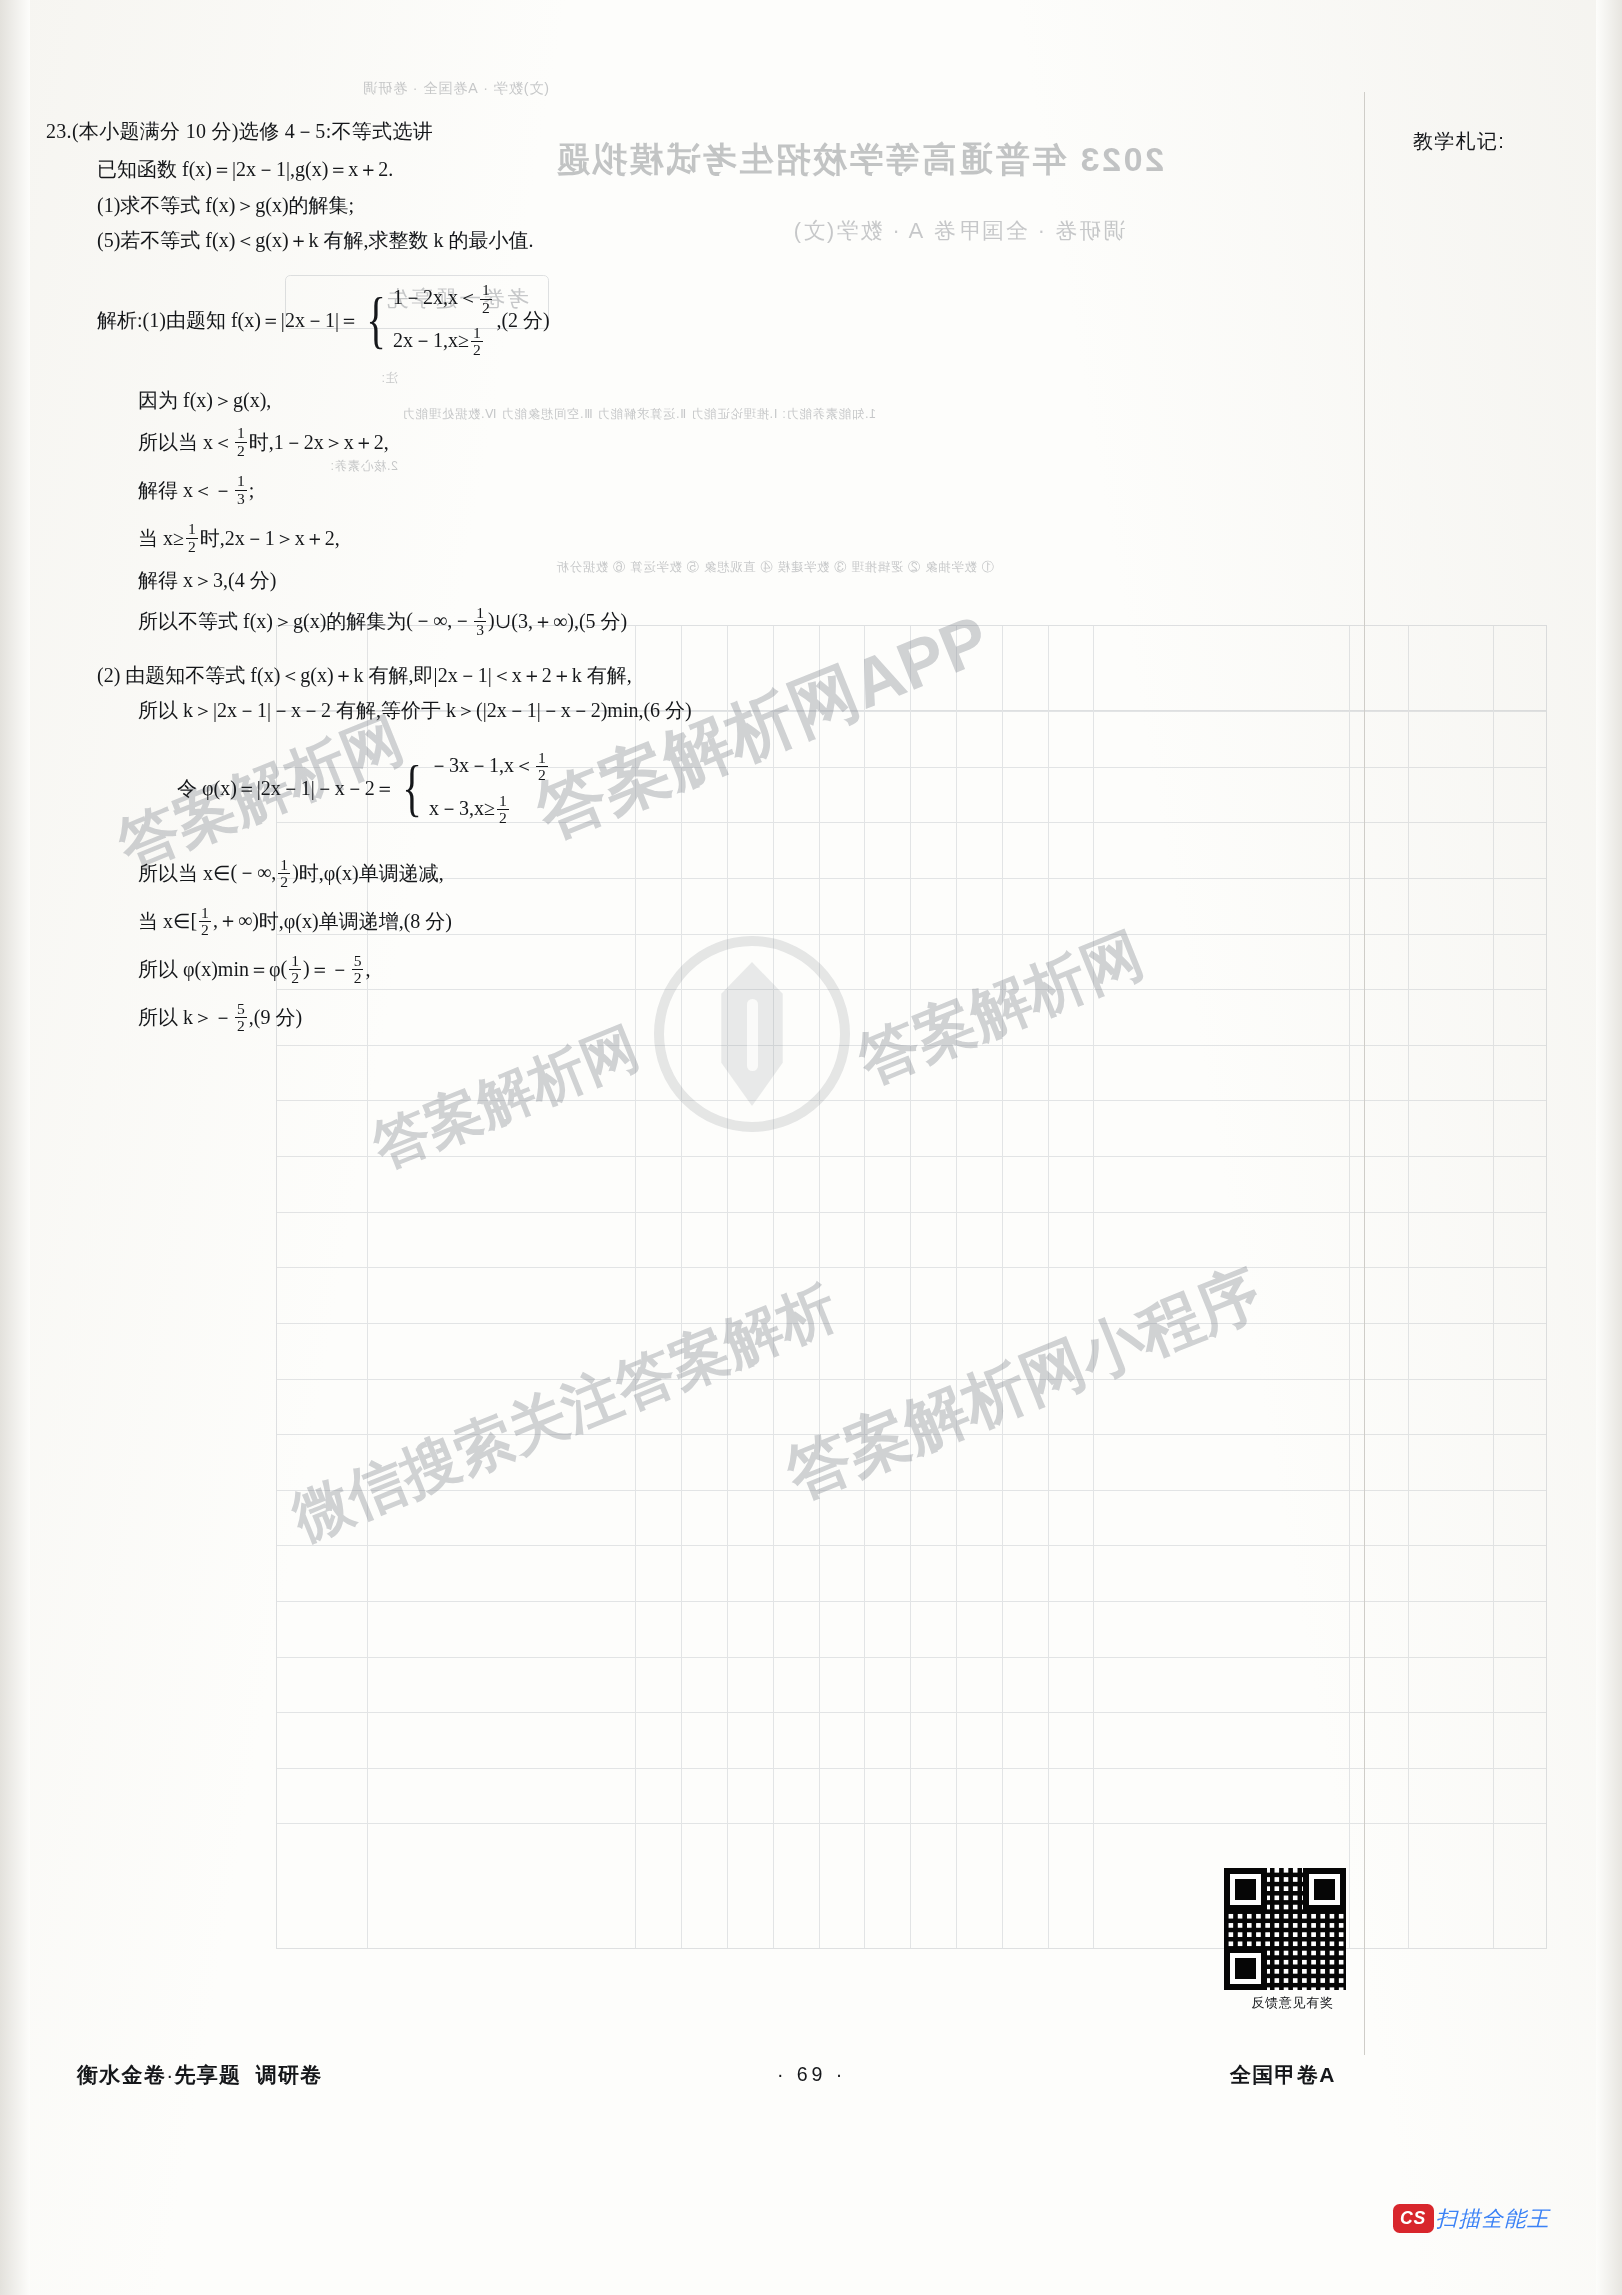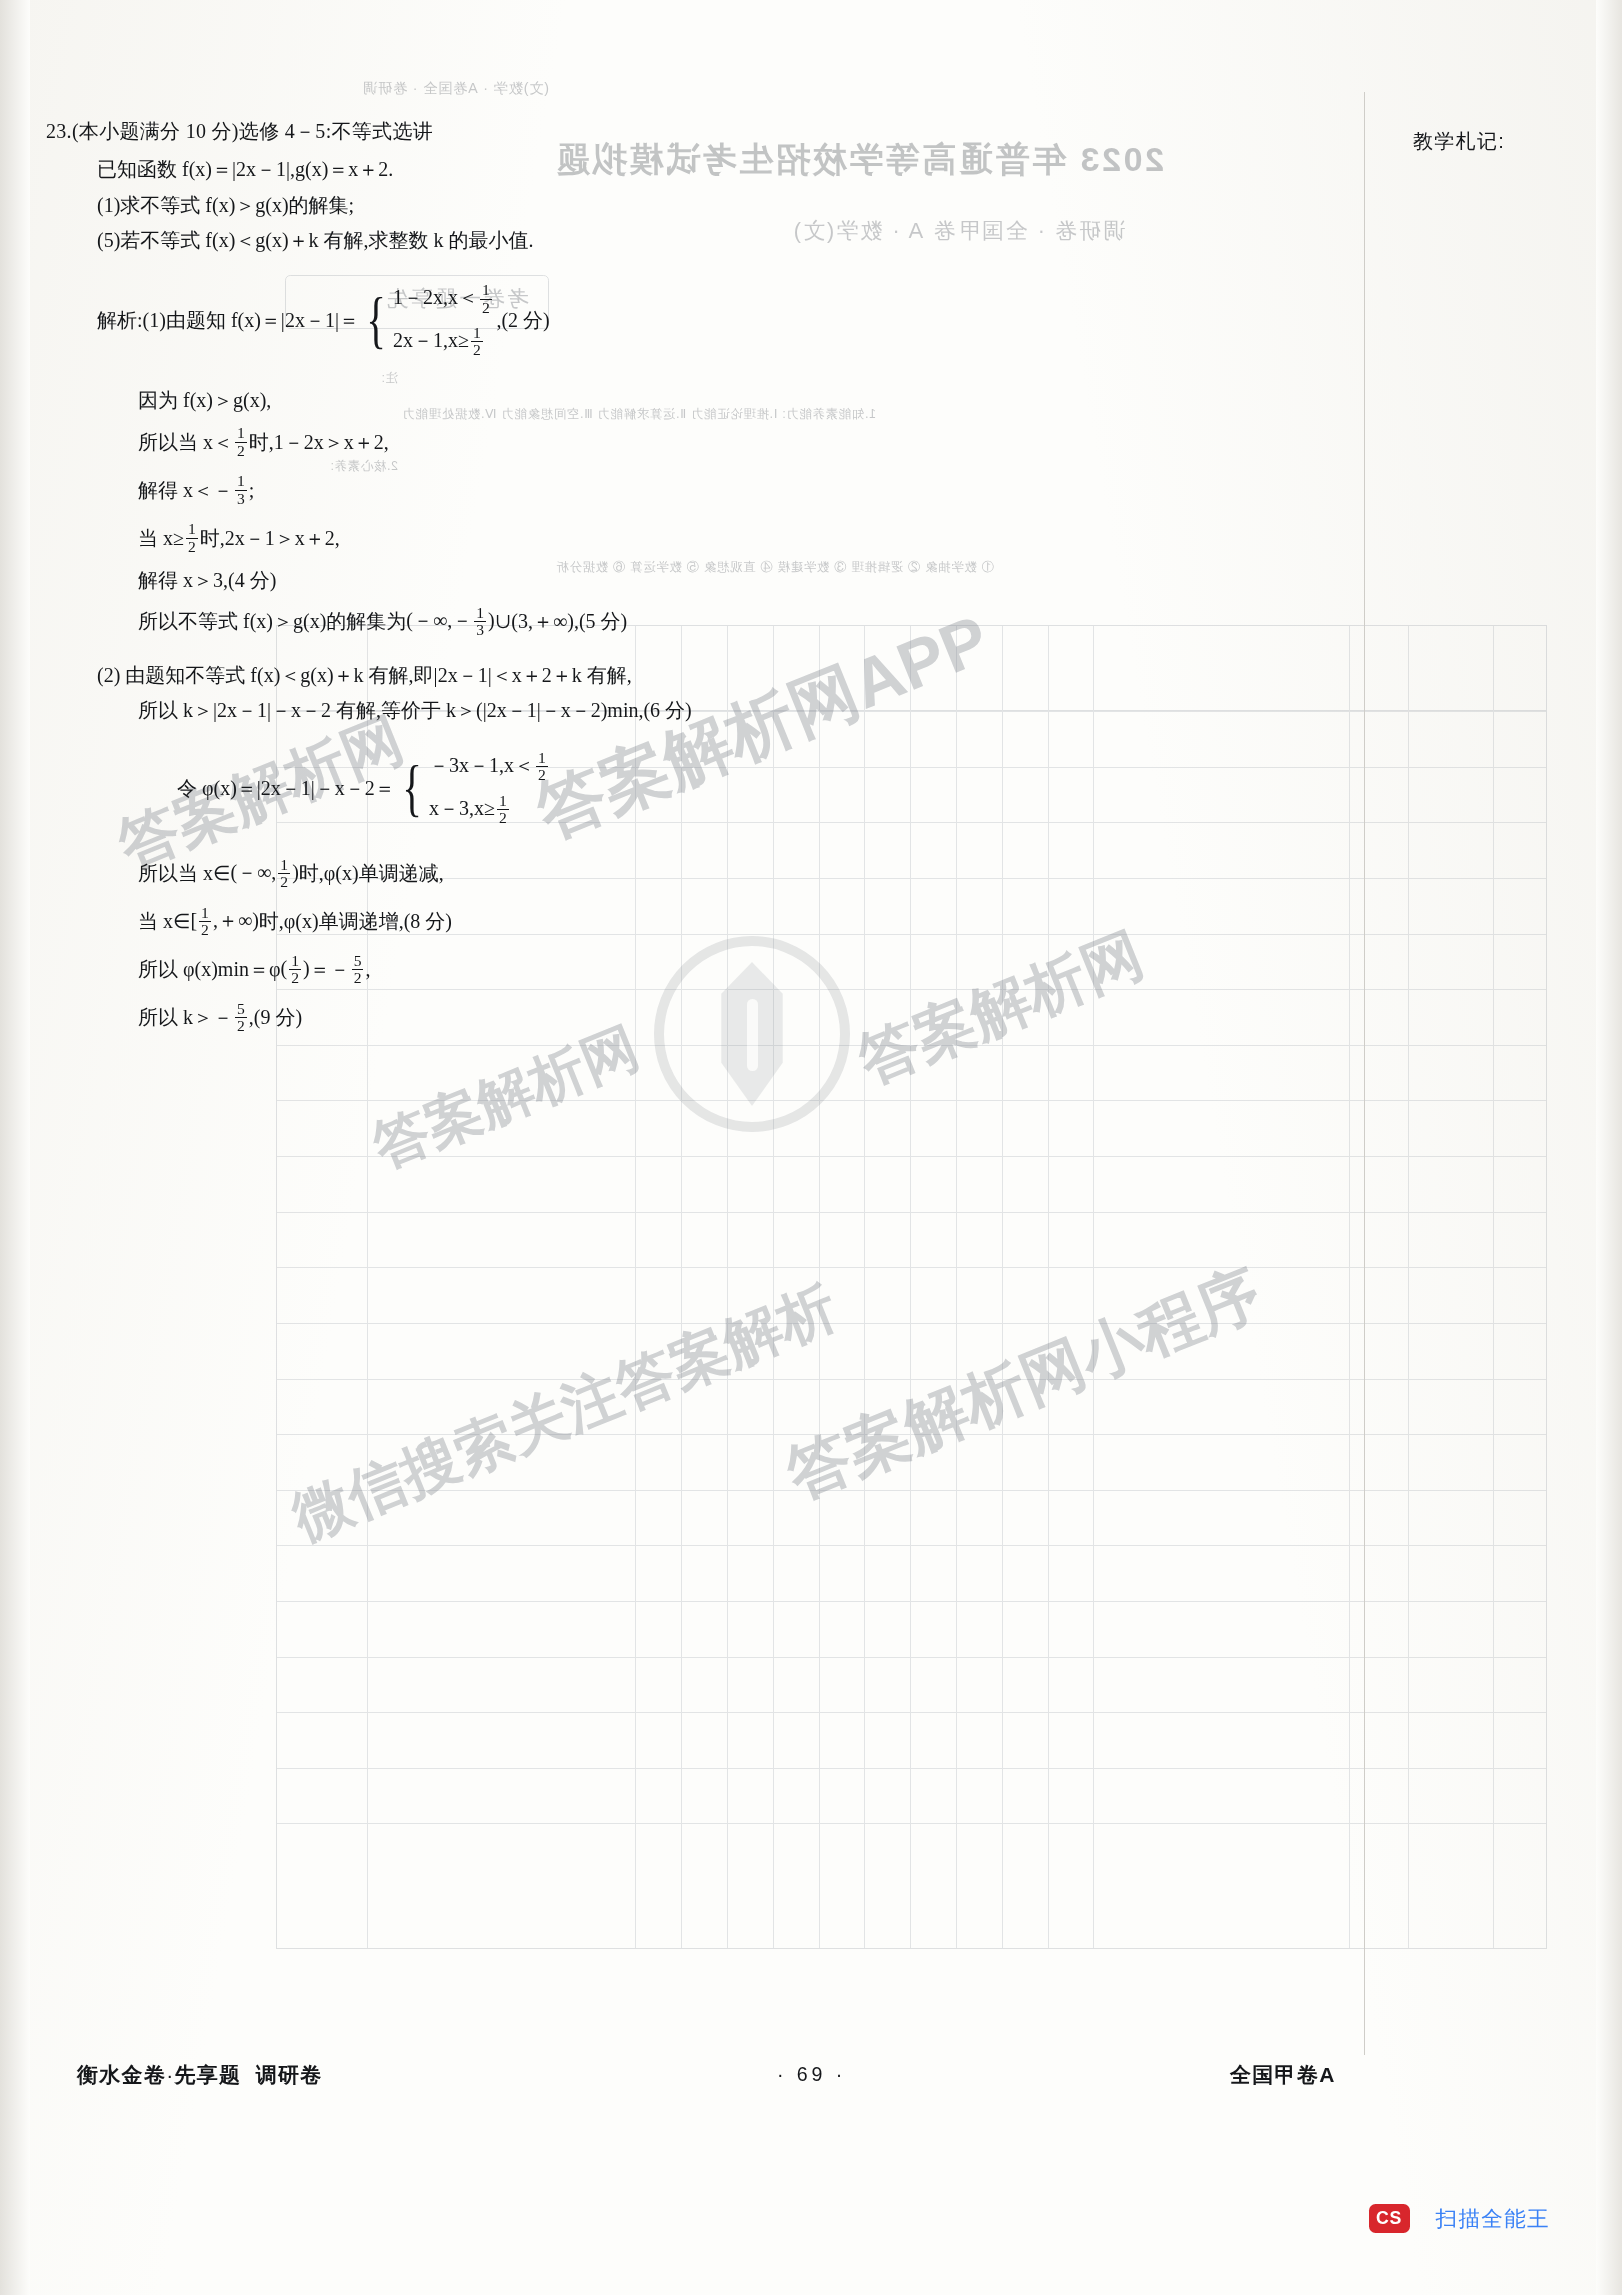--- a/index.html
+++ b/index.html
@@ -158,21 +158,21 @@
     position:absolute;left:777px;top:2063px;font-size:19.6px;letter-spacing:3.9px;color:#15171a;
     font-family:"Liberation Sans", sans-serif;
   }
   .footer-right{
     position:absolute;left:1230px;top:2061px;font-size:21px;font-weight:bold;letter-spacing:1.3px;
     font-family:"Liberation Sans", sans-serif;color:#15171a;
   }
 
   
   .cs{
-    position:absolute;right:72px;top:2204px;display:flex;align-items:flex-start;gap:26px;
+    position:absolute;right:72px;top:2204px;display:flex;align-items:flex-start;gap:2px;font-style:italic;
   }
   .cs .logo{
     width:41px;height:29px;border-radius:6.5px;background:#d8262c;color:#fff;
     font-family:"Liberation Sans", sans-serif;font-weight:bold;font-size:17.7px;
     display:flex;align-items:center;justify-content:center;letter-spacing:0.7px;
   }
   .cs .txt{font-size:21.6px;color:#3b82f6;font-family:"Liberation Sans", sans-serif;letter-spacing:1.3px;}
 </style>
 </head>
 <body>
@@ -363,20 +363,34 @@
           <span class="num">5</span>
           <span class="den">2</span>
         </span>
         <span>,(9 分)</span>
     </div>
 
   </div>
 
   <div class="notes-title">教学札记:</div>
 
+  <div class="qr-wrap">
+    <div class="qr">
+      <span class="fp" style="left:0;top:0;">
+          <i></i>
+        </span>
+      <span class="fp" style="right:0;top:0;">
+          <i></i>
+        </span>
+      <span class="fp" style="left:0;bottom:0;">
+          <i></i>
+        </span>
+    </div>
+    <div class="qr-cap">反馈意见有奖</div>
+  </div>
 
   <div class="footer-left">
     <span>衡水金卷</span><span class="sep">·</span><span>先享题</span>&nbsp;&nbsp;<span>调研卷</span>
   </div>
   <div class="footer-center">· 69 ·</div>
   <div class="footer-right">全国甲卷A</div>
 
   <div class="cs">
     <span class="logo">CS</span>
     <span class="txt">扫描全能王</span>

